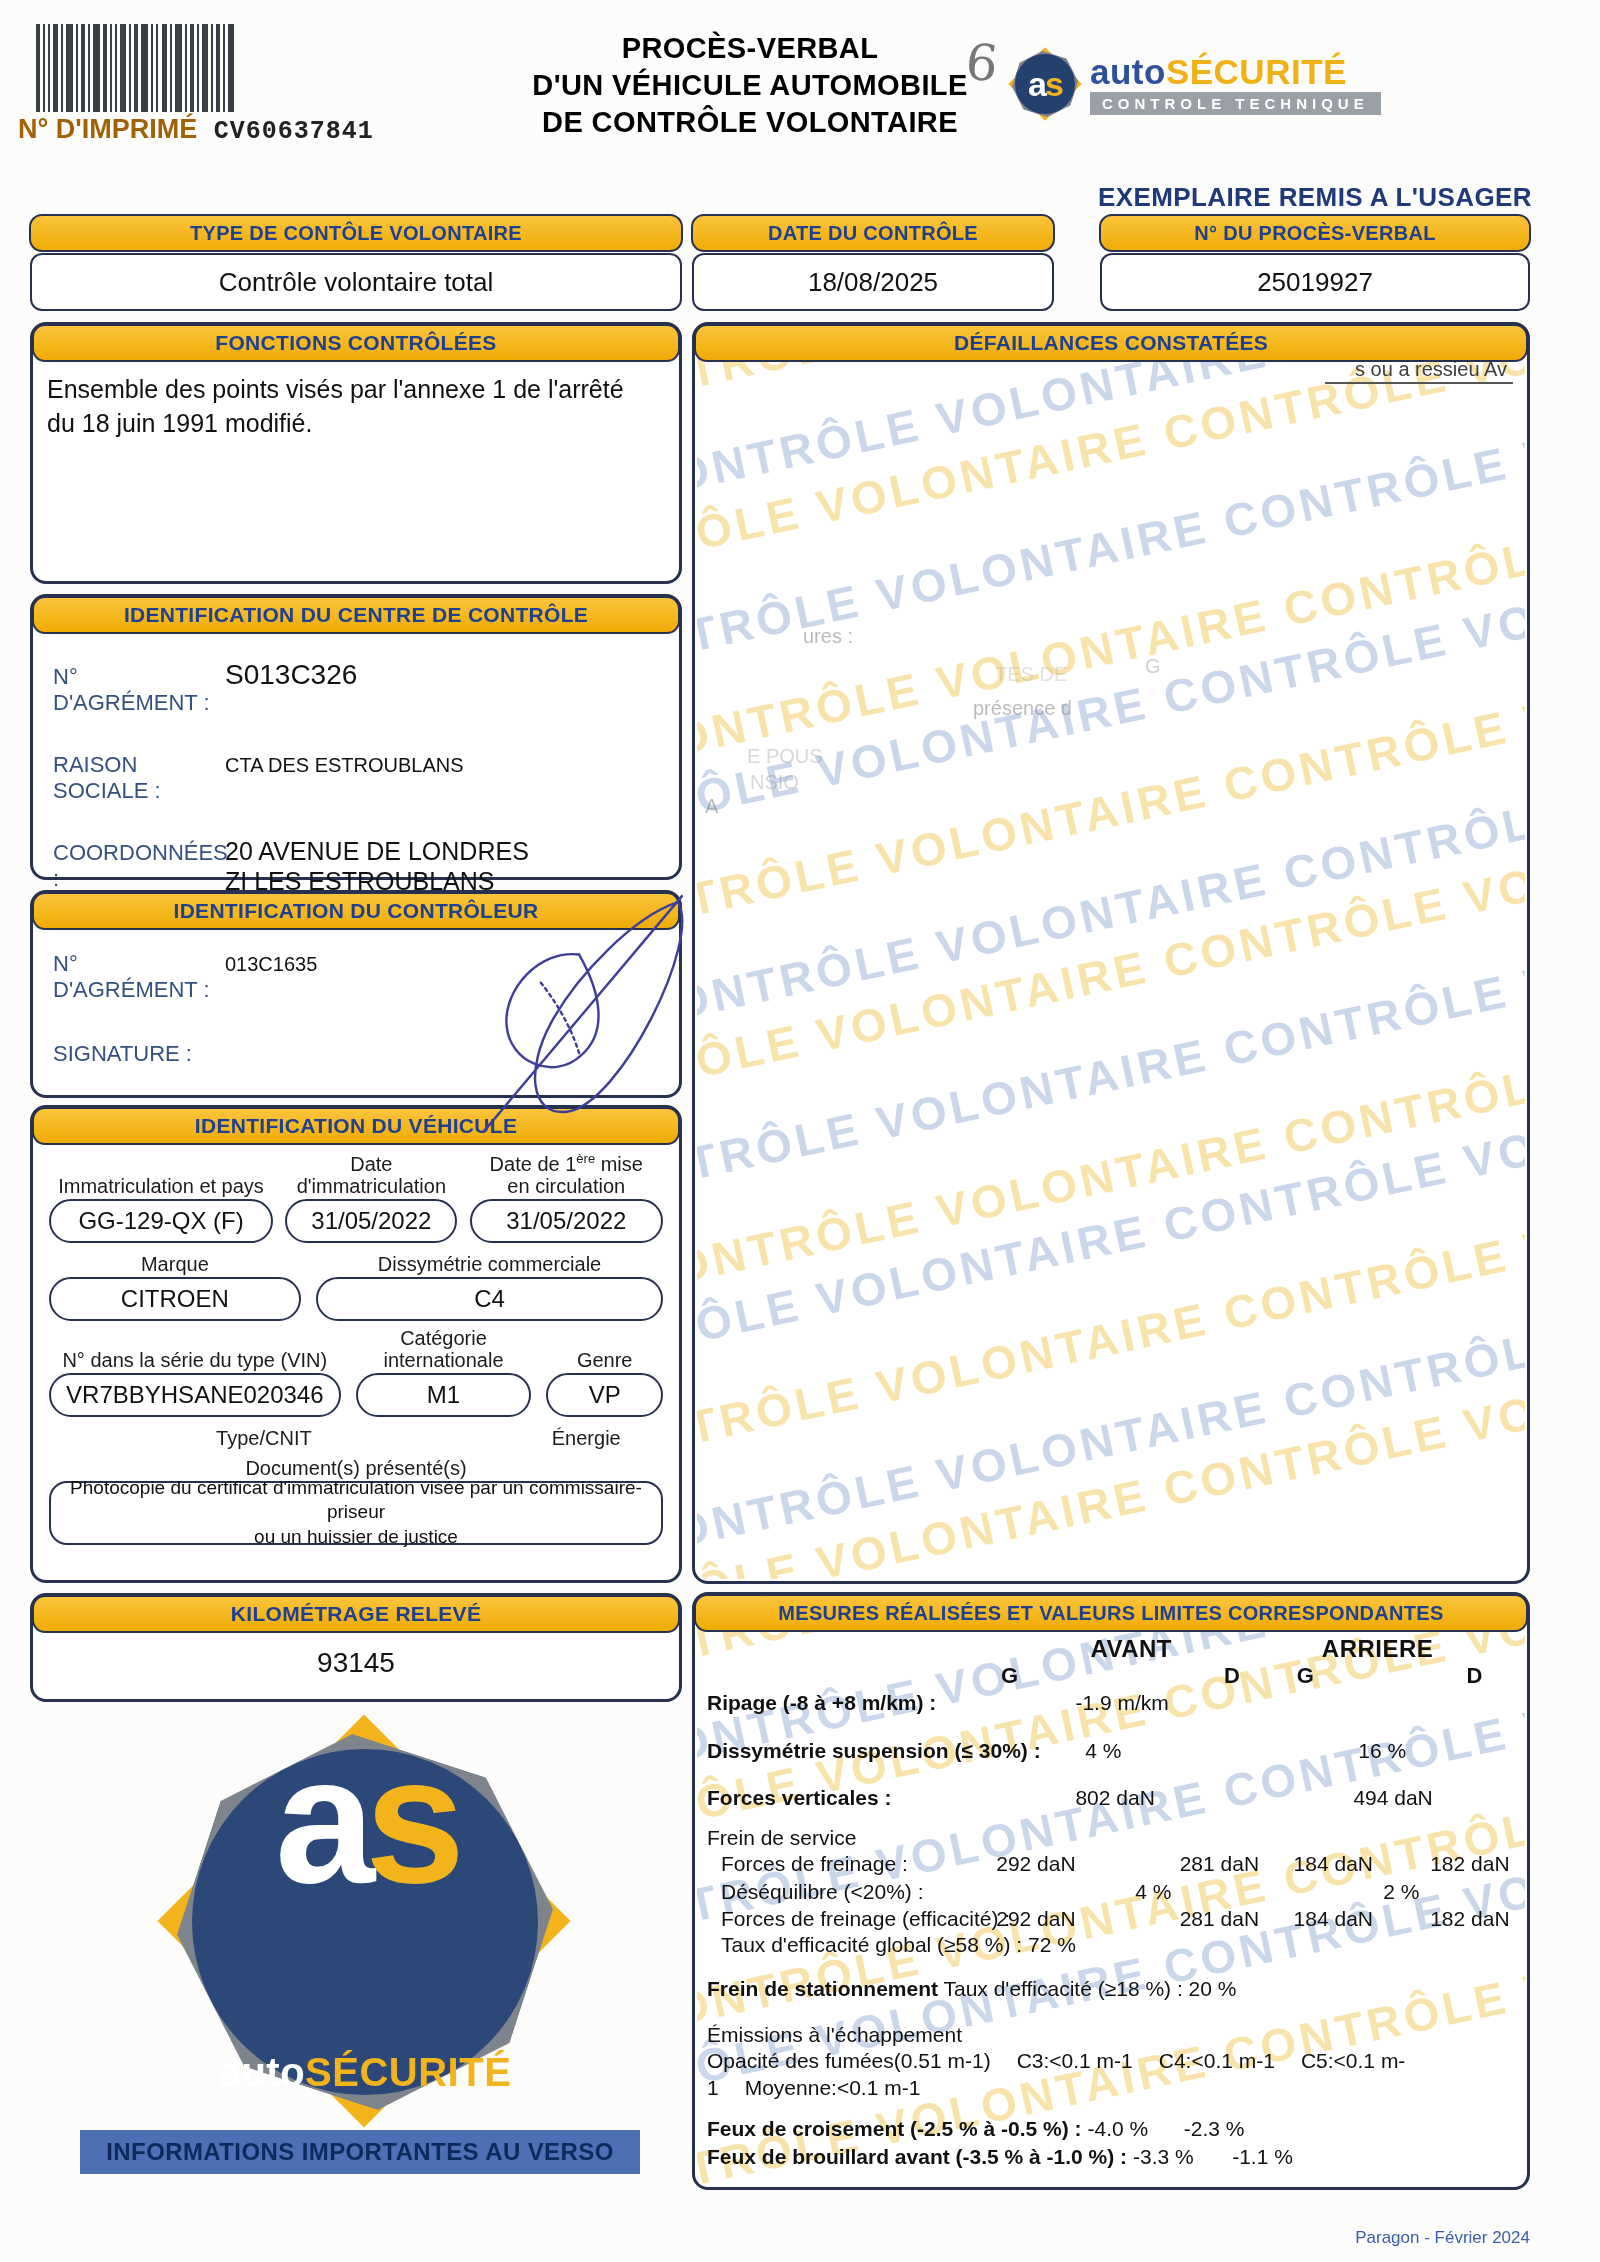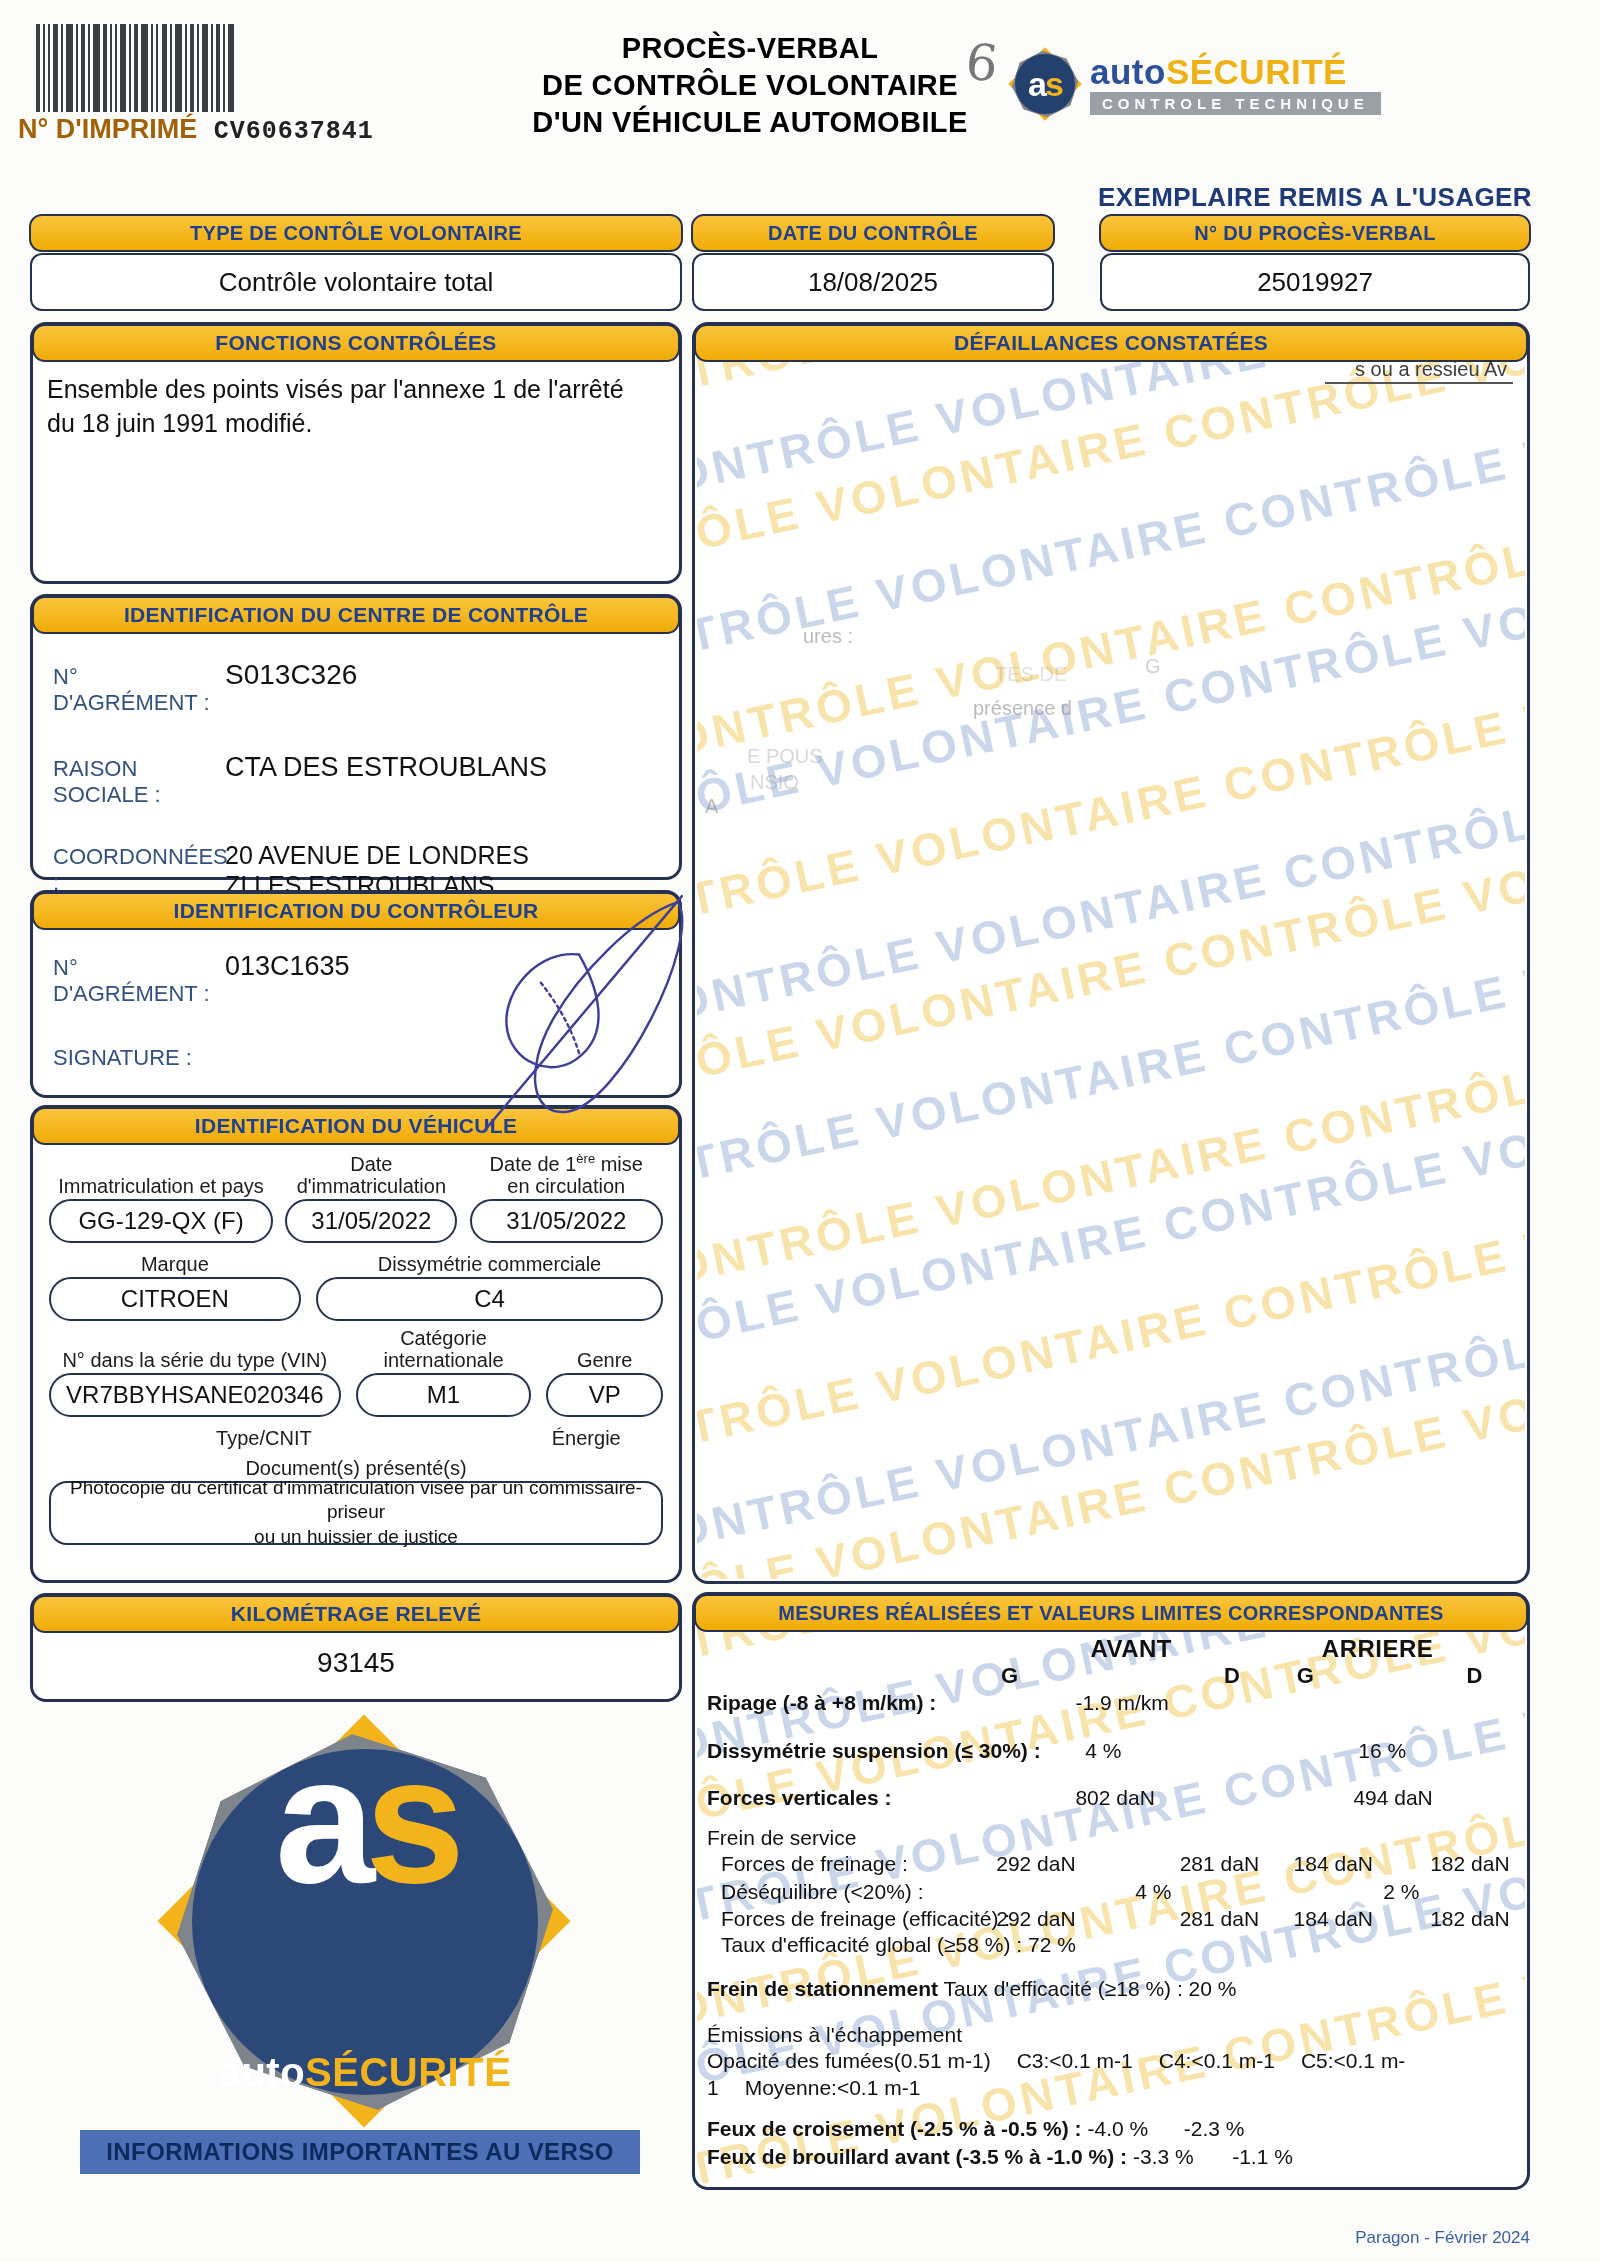--- a/index.html
+++ b/index.html
@@ -37,21 +37,21 @@
   .as-a{color:#fff;} .as-s{color:#f2b31b;}
   .wordmark{margin-left:8px;}
   .wordmark .wm-top{font-weight:700;font-size:35px;letter-spacing:.5px;line-height:1;}
   .wm-auto{color:#2d5199;} .wm-secu{color:#f0b117;}
   .gray-bar{margin-top:3px;background:#9ba0a6;color:#fff;font-weight:700;font-size:15px;letter-spacing:5px;
             padding:3px 12px;width:fit-content;}
 
   
   .fld{display:flex;padding:0 20px;align-items:baseline;}
   .fld-l{width:172px;flex:0 0 auto;color:#33507f;font-size:22px;}
-  .fld-v{font-size:27px;color:#111;}
+  .fld-v{font-size:20px;color:#111;}
   .addr div{line-height:30px;}
 
   
   .vwrap{padding:6px 16px 6px;}
   .vrow{display:flex;justify-content:space-between;}
   .vlbl{font-size:20px;color:#1c1c1c;text-align:center;display:flex;align-items:flex-end;justify-content:center;
         min-height:26px;line-height:1.1;padding:2px 0;}
   .vlbl sup{font-size:13px;}
   .pill{border:2.5px solid #26304f;border-radius:22px;background:#fff;display:flex;align-items:center;
         justify-content:center;font-size:24px;height:44px;box-sizing:border-box;text-align:center;}
@@ -132,22 +132,22 @@
         <rect x="192" width="6" height="88"></rect>
     </g>
   </svg>
   <div class="imprint">
     <span class="imprint-label">N° D'IMPRIMÉ</span>
     <span class="imprint-num">CV60637841</span>
   </div>
 
   <div class="doc-title">
     <div>PROCÈS-VERBAL</div>
+    <div>D'UN VÉHICULE AUTOMOBILE</div>
     <div>DE CONTRÔLE VOLONTAIRE</div>
-    <div>D'UN VÉHICULE AUTOMOBILE</div>
   </div>
   <span class="handwritten">6</span>
 
   <div class="logo-sm">
     <div class="mark">
       <div class="dia"></div>
       <div class="oct"></div>
       <div class="cir">
         <span class="as-a">a</span>
           <span class="as-s">s</span>

